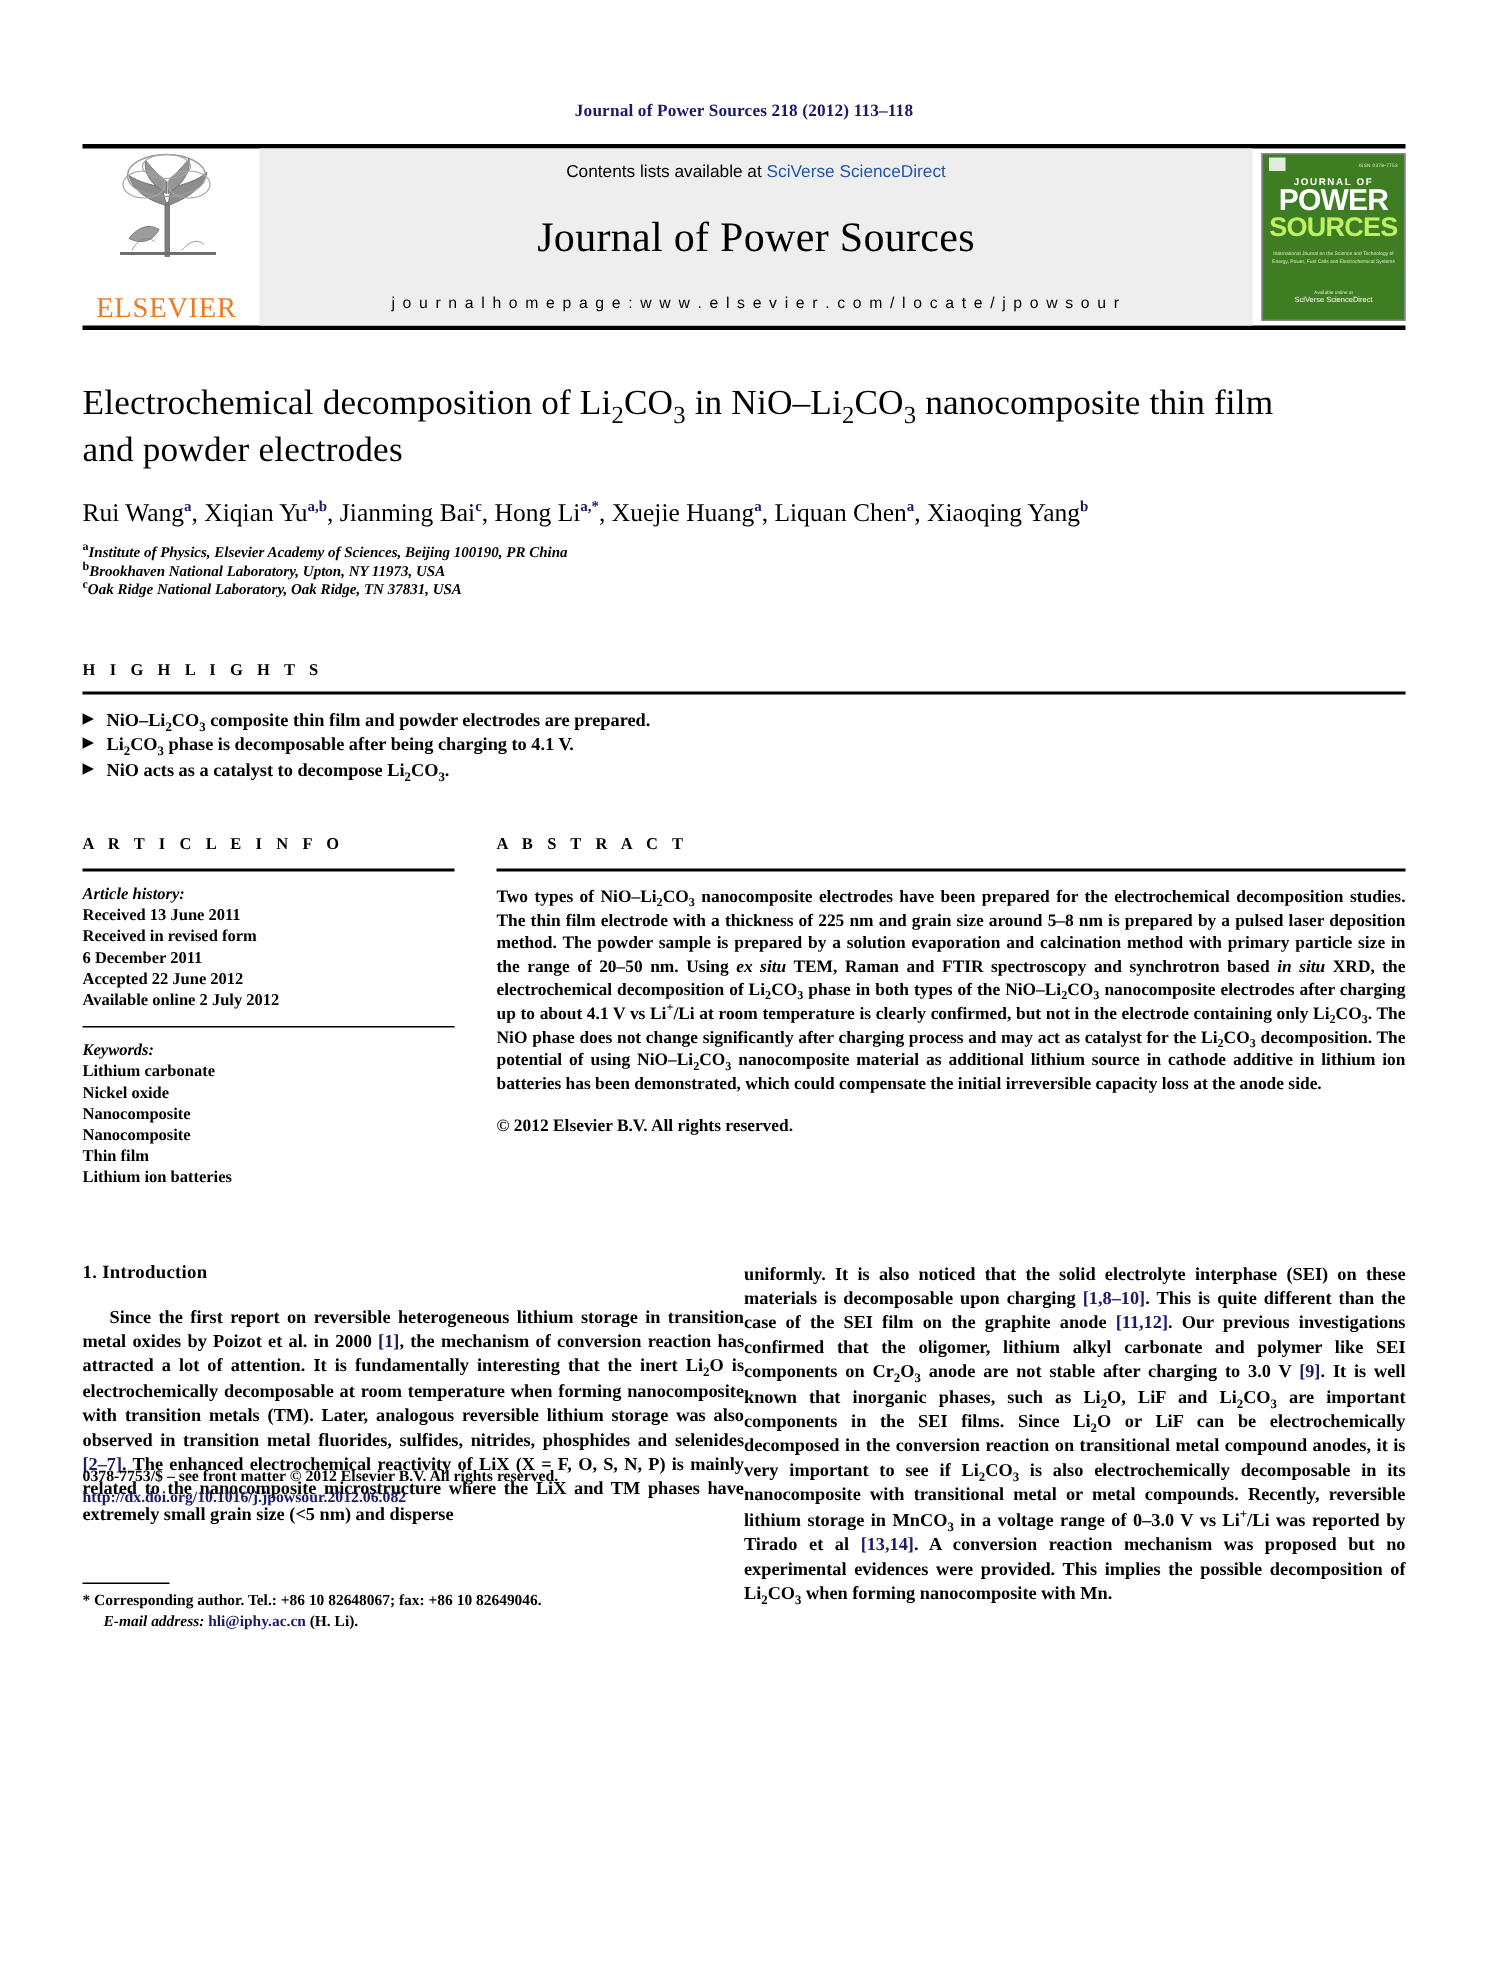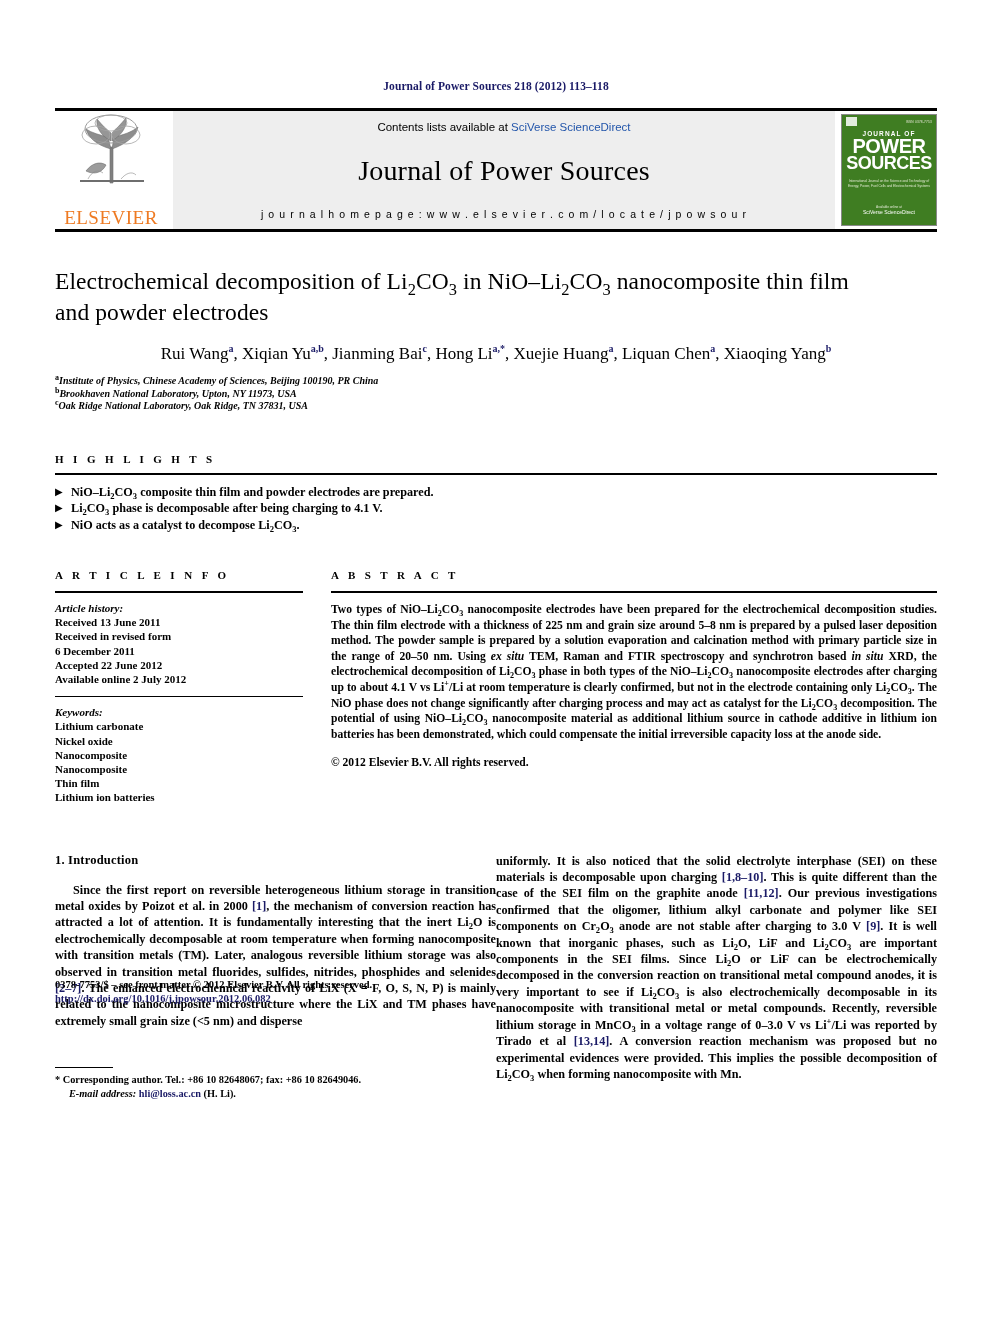--- a/index.html
+++ b/index.html
@@ -13,21 +13,21 @@
     font-family: "Liberation Serif", "DejaVu Serif", serif;
     color: #000000;
     position: relative;
     overflow: hidden;
   }
   .page {
     width: 992px;
     height: 1030px;
     position: relative;
     box-sizing: border-box;
-    padding: 12px 55px;
+    padding: 0 55px;
   }
 
   
   .running-head {
     text-align: center;
     font-size: 11.5px;
     font-weight: bold;
     color: #1a1a66;
     padding-top: 68px;
     letter-spacing: 0.1px;
@@ -121,21 +121,21 @@
     font-size: 6.5px; font-weight: bold; color:#ffffff; letter-spacing: 1.1px;
     margin-top: 2px;
   }
   .cover-power {
     font-family: "Liberation Sans", sans-serif;
     font-weight: bold; font-size: 20px; line-height: 17px; color:#ffffff;
     letter-spacing: -0.5px; margin-top: 1px;
   }
   .cover-sources {
     font-family: "Liberation Sans", sans-serif;
-    font-weight: bold; font-size: 18px; line-height: 16px; color:#ffffff;
+    font-weight: bold; font-size: 18px; line-height: 16px; color:#bef264;
     letter-spacing: -0.5px;
   }
   .cover-sub {
     font-size: 3.3px; color:#dfe8cf; text-align:center; line-height:5px;
     margin-top: 8px; width: 82px;
     font-family:"Liberation Sans",sans-serif;
   }
   .cover-foot {
     position:absolute; bottom: 10px; text-align:center; width:100%;
     font-size:3.2px; color:#e2e9d4; line-height:5px;
@@ -151,21 +151,20 @@
     font-size: 23.5px;
     line-height: 31px;
     margin: 0;
     letter-spacing: 0.1px;
   }
   .authors {
     font-family: "Liberation Serif", serif;
     font-size: 17px;
     line-height: 24px;
     margin-top: 14px;
-    text-align: center;
   }
   .authors sup { font-size: 10px; color:#1a1a66; font-weight:bold; }
   .affiliations {
     margin-top: 9px;
     font-style: italic;
     font-size: 10px;
     line-height: 12.5px;
     font-weight: bold;
   }
   .affiliations sup { font-style: normal; font-size: 8px; }
@@ -341,21 +340,21 @@
       <span>Rui Wang<sup>a</sup></span>,
       <span>Xiqian Yu<sup>a,b</sup></span>,
       <span>Jianming Bai<sup>c</sup></span>,
       <span>Hong Li<sup>a,*</sup></span>,
       <span>Xuejie Huang<sup>a</sup></span>,
       <span>Liquan Chen<sup>a</sup></span>,
       <span>Xiaoqing Yang<sup>b</sup></span>
     </div>
 
     <div class="affiliations">
-      <div><sup>a</sup><span>Institute of Physics, Chinese Academy of Sciences, Beijing 100190, PR China</span></div>
+      <div><sup>a</sup><span>Institute of Physics, Elsevier Academy of Sciences, Beijing 100190, PR China</span></div>
       <div><sup>b</sup><span>Brookhaven National Laboratory, Upton, NY 11973, USA</span></div>
       <div><sup>c</sup><span>Oak Ridge National Laboratory, Oak Ridge, TN 37831, USA</span></div>
     </div>
   </div>
 
   <div class="highlights-wrap">
     <span class="spaced-head">H I G H L I G H T S</span>
     <div class="rule"></div>
     <ul class="highlight-list">
       <li>
@@ -414,21 +413,21 @@
       <p class="para">
         Since the first report on reversible heterogeneous lithium storage in transition metal oxides by Poizot et al. in 2000 <span class="ref">[1]</span>, the mechanism of conversion reaction has attracted a lot of attention. It is fundamentally interesting that the inert Li<sub>2</sub>O is electrochemically decomposable at room temperature when forming nanocomposite with transition metals (TM). Later, analogous reversible lithium storage was also observed in transition metal fluorides, sulfides, nitrides, phosphides and selenides <span class="ref">[2–7]</span>. The enhanced electrochemical reactivity of LiX (X&nbsp;=&nbsp;F, O, S, N, P) is mainly related to the nanocomposite microstructure where the LiX and TM phases have extremely small grain size (&lt;5 nm) and disperse
       </p>
       <div class="footnote-block">
         <div class="footnote-line">
           <span>*</span>
           <span>Corresponding author. Tel.: +86 10 82648067; fax: +86 10 82649046.</span>
         </div>
         <div class="footnote-line sub">
           <span class="it">E-mail address:</span>
-          <span class="mail-link">hli@loss.ac.cn</span>
+          <span class="mail-link">hli@iphy.ac.cn</span>
           <span>(H. Li).</span>
         </div>
       </div>
     </div>
 
     <div class="body-col">
       <p class="para noind">
         uniformly. It is also noticed that the solid electrolyte interphase (SEI) on these materials is decomposable upon charging <span class="ref">[1,8–10]</span>. This is quite different than the case of the SEI film on the graphite anode <span class="ref">[11,12]</span>. Our previous investigations confirmed that the oligomer, lithium alkyl carbonate and polymer like SEI components on Cr<sub>2</sub>O<sub>3</sub> anode are not stable after charging to 3.0 V <span class="ref">[9]</span>. It is well known that inorganic phases, such as Li<sub>2</sub>O, LiF and Li<sub>2</sub>CO<sub>3</sub> are important components in the SEI films. Since Li<sub>2</sub>O or LiF can be electrochemically decomposed in the conversion reaction on transitional metal compound anodes, it is very important to see if Li<sub>2</sub>CO<sub>3</sub> is also electrochemically decomposable in its nanocomposite with transitional metal or metal compounds. Recently, reversible lithium storage in MnCO<sub>3</sub> in a voltage range of 0–3.0 V vs Li<sup>+</sup>/Li was reported by Tirado et al <span class="ref">[13,14]</span>. A conversion reaction mechanism was proposed but no experimental evidences were provided. This implies the possible decomposition of Li<sub>2</sub>CO<sub>3</sub> when forming nanocomposite with Mn.
       </p>
     </div>

